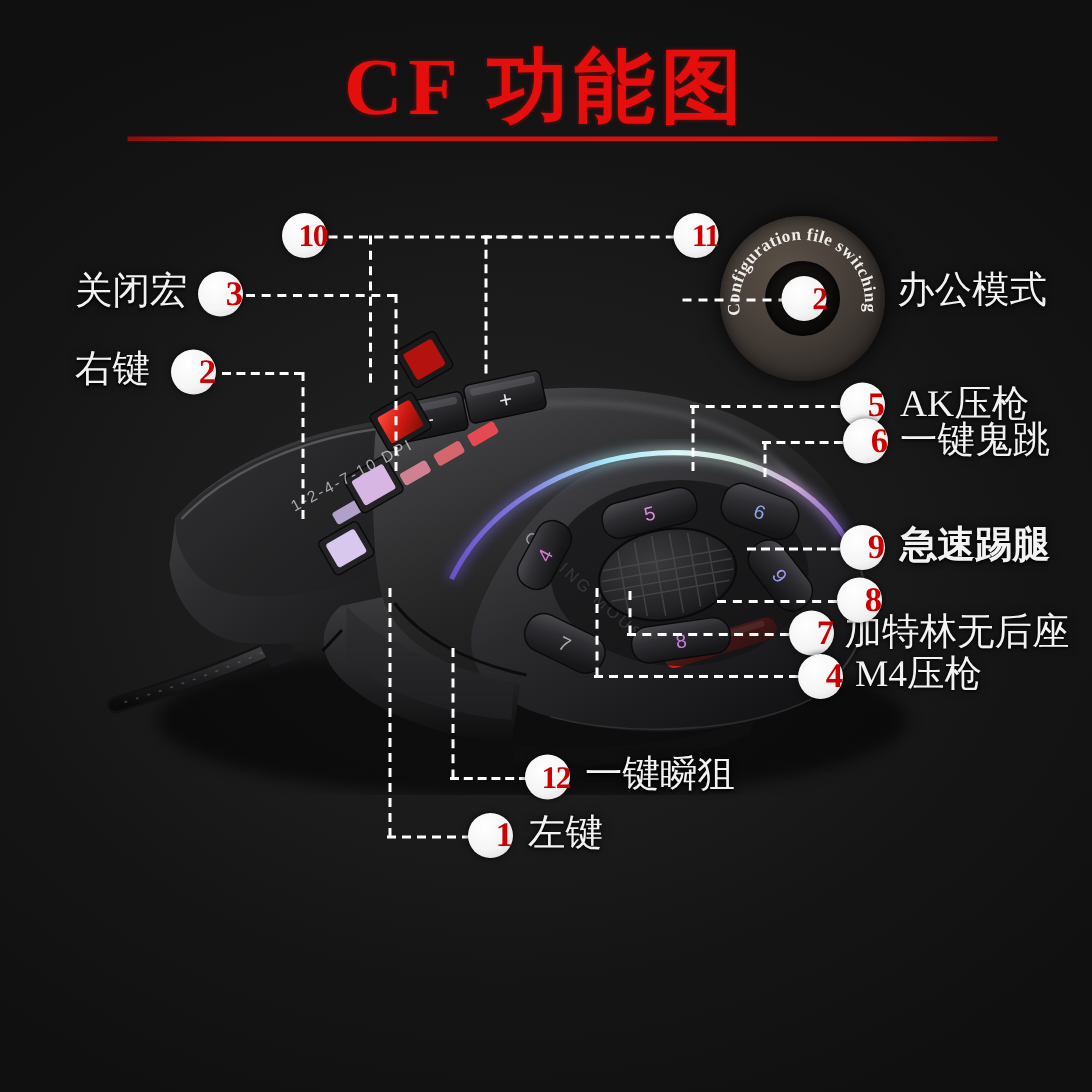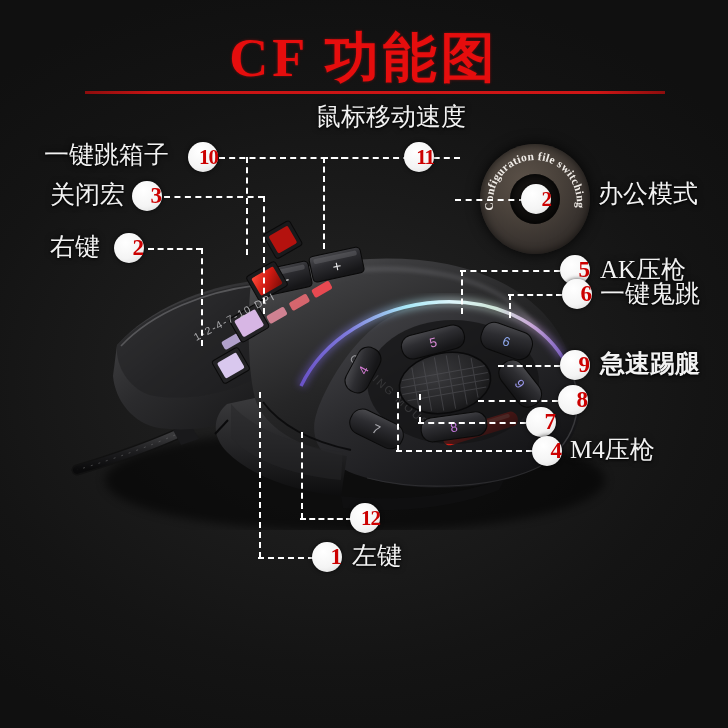--- a/index.html
+++ b/index.html
@@ -311,49 +311,49 @@
 
   <div class="dl h" style="left:396px;top:450px;width:136px;"></div>
   <div class="dl v" style="left:397px;top:392px;height:59px;"></div>
 
   <div class="dl h" style="left:300px;top:518px;width:52px;"></div>
   <div class="dl v" style="left:301px;top:432px;height:87px;"></div>
 
   <div class="dl h" style="left:258px;top:557px;width:56px;"></div>
   <div class="dl v" style="left:259px;top:392px;height:166px;"></div>
 
-  <div class="lbl" style="left:44px;top:142px;">一键跳箱子</div>
   <div class="mk wide" style="left:188px;top:142px;">10</div>
 
   <div class="lbl" style="left:50px;top:182px;">关闭宏</div>
   <div class="mk" style="left:132px;top:181px;">3</div>
 
   <div class="lbl" style="left:50px;top:234px;">右键</div>
   <div class="mk" style="left:114px;top:233px;">2</div>
 
-  <div class="lbl" style="left:316px;top:104px;">鼠标移动速度</div>
-  <div class="mk wide" style="left:404px;top:142px;">11</div>
+  <div class="mk wide" style="left:449px;top:142px;">11</div>
 
   <div class="mk wide" style="left:521px;top:184px;">2</div>
   <div class="lbl" style="left:598px;top:181px;">办公模式</div>
 
   <div class="mk" style="left:560px;top:255px;">5</div>
   <div class="lbl" style="left:600px;top:257px;text-align:right;">AK压枪</div>
 
   <div class="mk" style="left:562px;top:279px;">6</div>
   <div class="lbl" style="left:600px;top:281px;">一键鬼跳</div>
 
   <div class="mk" style="left:560px;top:350px;">9</div>
   <div class="lbl" style="left:600px;top:351px;font-weight:bold;">急速踢腿</div>
 
   <div class="mk" style="left:558px;top:385px;">8</div>
 
   <div class="mk" style="left:526px;top:407px;">7</div>
+  <div class="lbl" style="left:563px;top:409px;">加特林无后座</div>
 
   <div class="mk" style="left:532px;top:436px;">4</div>
   <div class="lbl" style="left:570px;top:437px;">M4压枪</div>
 
   <div class="mk wide" style="left:350px;top:503px;">12</div>
+  <div class="lbl" style="left:390px;top:504px;">一键瞬狙</div>
 
   <div class="mk" style="left:312px;top:542px;">1</div>
   <div class="lbl" style="left:352px;top:543px;">左键</div>
 
 </div>
 
 </body></html>

